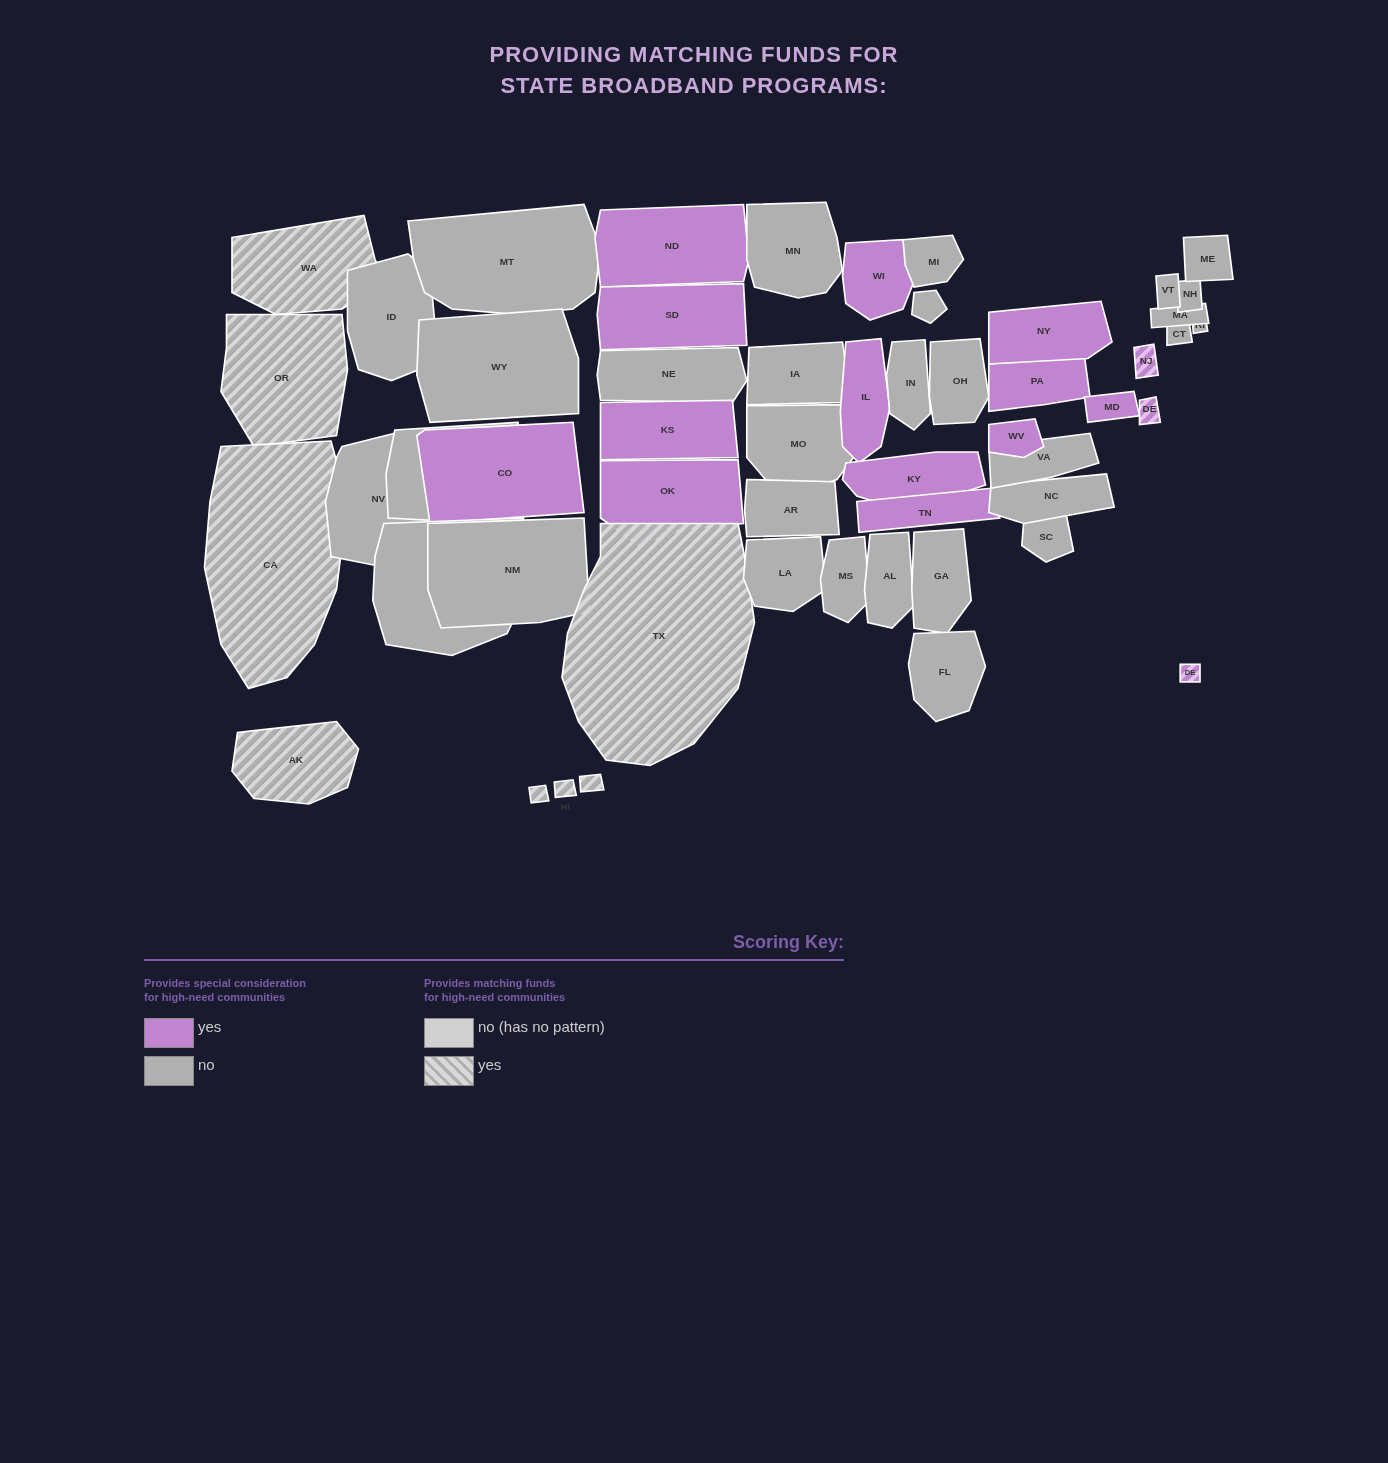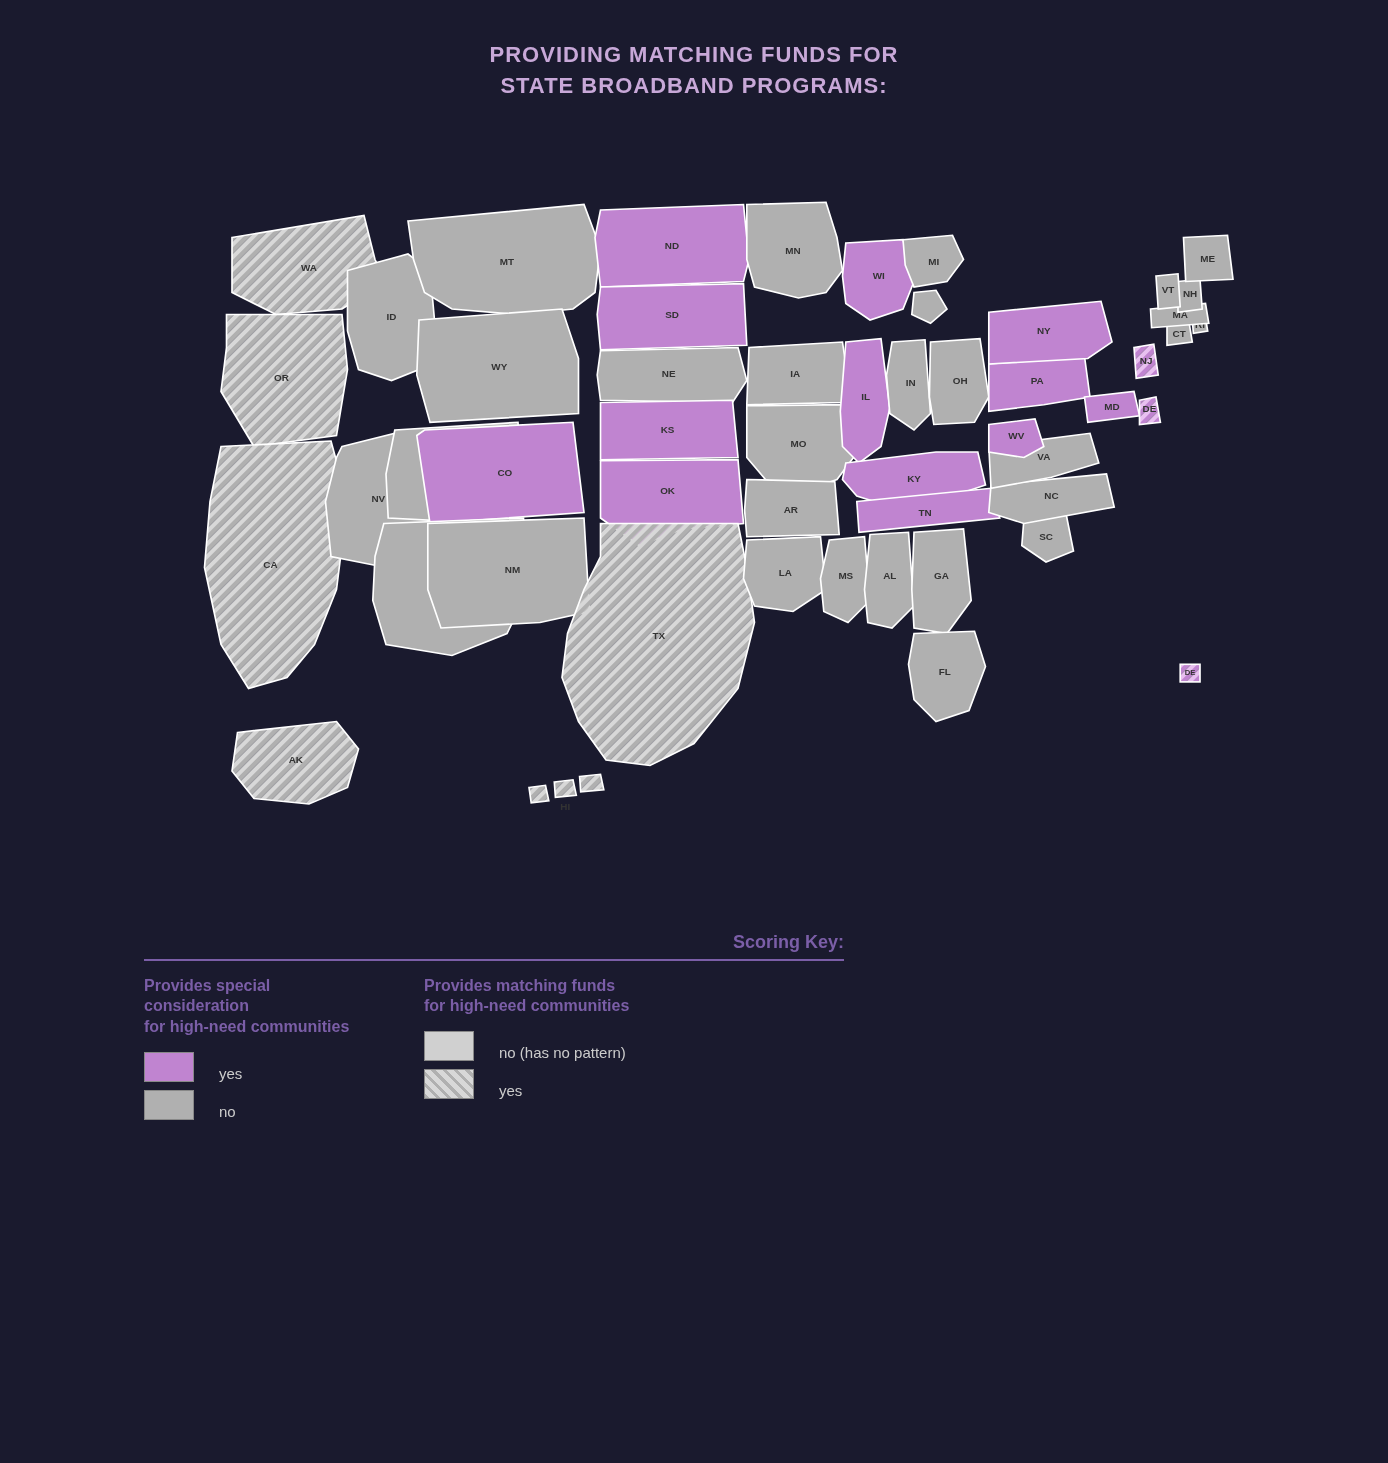--- a/index.html
+++ b/index.html
@@ -63,30 +63,30 @@
       gap: 60px;
       margin-top: 15px;
     }
     .legend-column {
       display: flex;
       flex-direction: column;
       gap: 8px;
     }
     .legend-col-title {
       color: #7b5ea7;
-      font-size: 16px;
+      font-size: 11px;
       font-weight: bold;
       margin-bottom: 6px;
       line-height: 1.3;
       width: 220px;
     }
     .legend-item {
       display: flex;
-      align-items: flex-end;
-      gap: 25px;
+      align-items: flex-start;
+      gap: 4px;
     }
     .legend-swatch {
       width: 50px;
       height: 30px;
       border: 1px solid #888;
       flex-shrink: 0;
     }
     .legend-swatch-purple { background: #c084d0; }
     .legend-swatch-gray { background: #b0b0b0; }
     .legend-swatch-hatch-gray {

